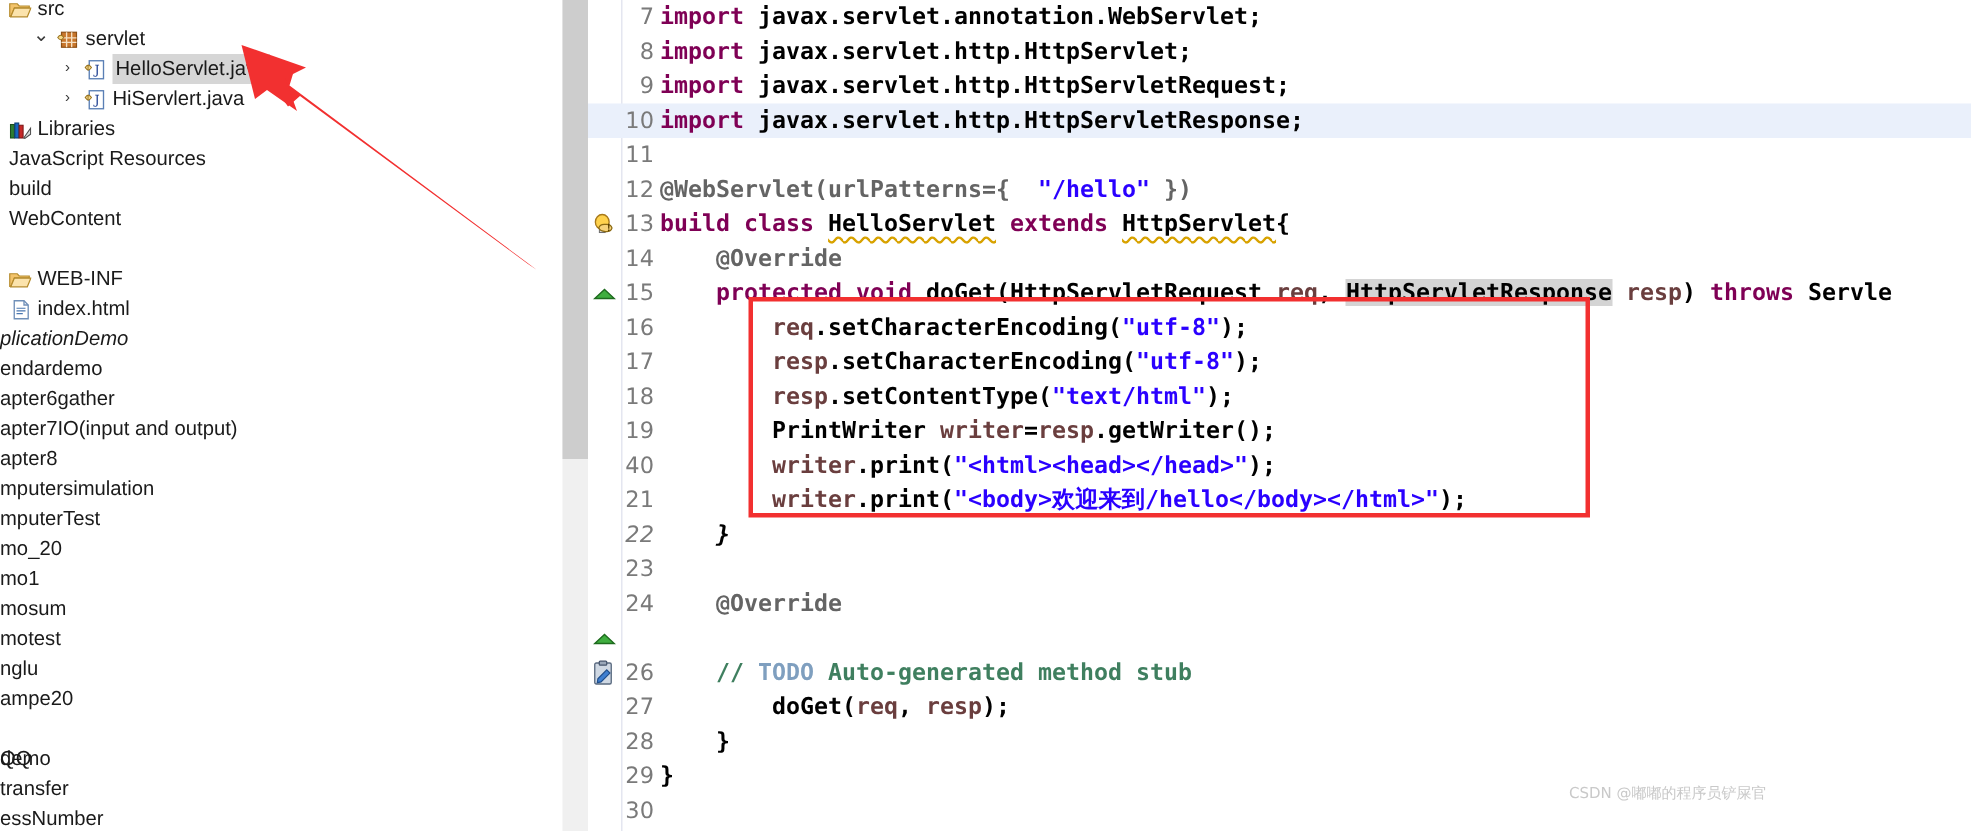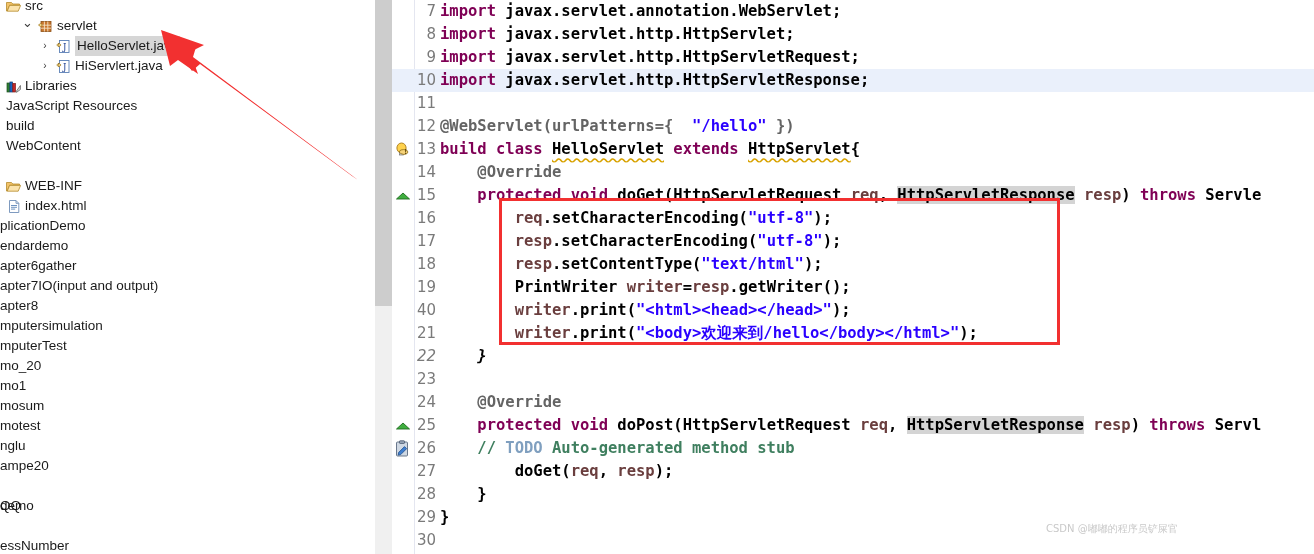--- a/index.html
+++ b/index.html
@@ -160,21 +160,21 @@
         <span class="lbl" style="left: 25px;">WEB-INF</span>
       </div>
       <div class="tree-row" style="top: 196px; position: absolute; left: 0px; width: 375px;">
         <span class="ic" style="left: 6px;"><svg width="15" height="15" viewBox="0 0 15 15">
             <path d="M3.5 1.5 H10 L12.8 4.3 V13.5 H3.5 Z" fill="#ffffff" stroke="#6f8fb8" stroke-width="0.9"></path>
             <path d="M10 1.5 V4.3 H12.8" fill="none" stroke="#6f8fb8" stroke-width="0.9"></path>
             <path d="M5 6.5 H11 M5 8.3 H11 M5 10.1 H9.2" stroke="#4a77b0" stroke-width="0.8"></path>
           </svg></span>
         <span class="lbl" style="left: 25px;">index.html</span>
       </div>
-      <div class="tree-row" style="top: 216px; position: absolute; left: 0px; width: 427px;">
+      <div class="tree-row" style="top: 216px; position: absolute; left: 0px; width: 427px; font-style: italic;">
         <span class="lbl" style="left: 0px;">plicationDemo</span>
       </div>
       <div class="tree-row" style="top: 236px; position: absolute; left: 0px; width: 375px;">
         <span class="lbl" style="left: 0px;">endardemo</span>
       </div>
       <div class="tree-row" style="top: 256px; position: absolute; left: 0px; width: 375px;">
         <span class="lbl" style="left: 0px;">apter6gather</span>
       </div>
       <div class="tree-row" style="top: 276px; position: absolute; left: 0px; width: 352px;">
         <span class="lbl" style="left: 0px;">apter7IO(input and output)</span>
@@ -204,20 +204,23 @@
         <span class="lbl" style="left: 0px;">nglu</span>
       </div>
       <div class="tree-row" style="top: 456px; position: absolute; left: 0px; width: 375px;">
         <span class="lbl" style="left: 0px;">ampe20</span>
       </div>
       <div class="tree-row" style="top: 496px; position: absolute; left: 0px; width: 325px; text-decoration: underline;">
         <span class="lbl" style="left: 0px;">QQ</span>
       </div>
       <div class="tree-row" style="top: 496px; position: absolute; left: 0px; width: 375px;">
         <span class="lbl" style="left: 0px;">demo</span>
+      </div>
+      <div class="tree-row" style="top: 516px; position: absolute; left: 0px; width: 375px;">
+        <span class="lbl" style="left: 0px;">transfer</span>
       </div>
       <div class="tree-row" style="top: 536px; position: absolute; left: 0px; width: 375px;">
         <span class="lbl" style="left: 0px;">essNumber</span>
       </div>
     </div>
 
   <div id="vscroll">
     <div class="thumb" style="top: 0px; height: 306px; background: rgb(205, 205, 205);"></div>
   </div>
 
@@ -263,21 +266,20 @@
         <div class="ln" style="top: 184px;"><span class="num">15</span><span class="src">    <span class="kw">protected</span> <span class="kw">void</span> doGet(HttpServletRequest <span class="var">req</span>, <span class="sel-tok">HttpServletResponse</span> <span class="var">resp</span>) <span class="kw">throws</span> Servle</span></div>
         <div class="ln" style="top: 207px;"><span class="num">16</span><span class="src">        <span class="var">req</span>.setCharacterEncoding(<span class="str">"utf-8"</span>);</span></div>
         <div class="ln" style="top: 230px;"><span class="num">17</span><span class="src">        <span class="var">resp</span>.setCharacterEncoding(<span class="str">"utf-8"</span>);</span></div>
         <div class="ln" style="top: 253px;"><span class="num">18</span><span class="src">        <span class="var">resp</span>.setContentType(<span class="str">"text/html"</span>);</span></div>
         <div class="ln" style="top: 276px;"><span class="num">19</span><span class="src">        PrintWriter <span class="var">writer</span>=<span class="var">resp</span>.getWriter();</span></div>
         <div class="ln" style="top: 299px;"><span class="num">40</span><span class="src">        <span class="var">writer</span>.print(<span class="str">"&lt;html&gt;&lt;head&gt;&lt;/head&gt;"</span>);</span></div>
         <div class="ln" style="top: 322px;"><span class="num">21</span><span class="src">        <span class="var">writer</span>.print(<span class="str">"&lt;body&gt;欢迎来到/hello&lt;/body&gt;&lt;/html&gt;"</span>);</span></div>
         <div class="ln" style="top: 345px; font-style: italic;"><span class="num">22</span><span class="src">    }</span></div>
         <div class="ln" style="top: 368px;"><span class="num">23</span><span class="src"></span></div>
         <div class="ln" style="top: 391px;"><span class="num">24</span><span class="src">    <span class="ann">@Override</span></span></div>
-        <div class="ln" style="top: 414px;"><span class="num">25</span><span class="src">    <span class="kw">protected</span> <span class="kw">void</span> doPost(HttpServletRequest <span class="var">req</span>, <span class="sel-tok">HttpServletResponse</span> <span class="var">resp</span>) <span class="kw">throws</span> Servl</span></div>
         <div class="ln" style="top: 437px;"><span class="num">26</span><span class="src">    <span class="cmt">// </span><span class="todo">TODO</span><span class="cmt"> Auto-generated method stub</span></span></div>
         <div class="ln" style="top: 460px;"><span class="num">27</span><span class="src">        doGet(<span class="var">req</span>, <span class="var">resp</span>);</span></div>
         <div class="ln" style="top: 483px;"><span class="num">28</span><span class="src">    }</span></div>
         <div class="ln" style="top: 506px;"><span class="num">29</span><span class="src">}</span></div>
         <div class="ln" style="top: 529px;"><span class="num">30</span><span class="src"></span></div>
       </div>
   </div>
 
   <div id="red-rect" style="left: 499px; top: 198px; width: 561px; height: 147px; border-color: rgb(242, 48, 48);"></div>
 

